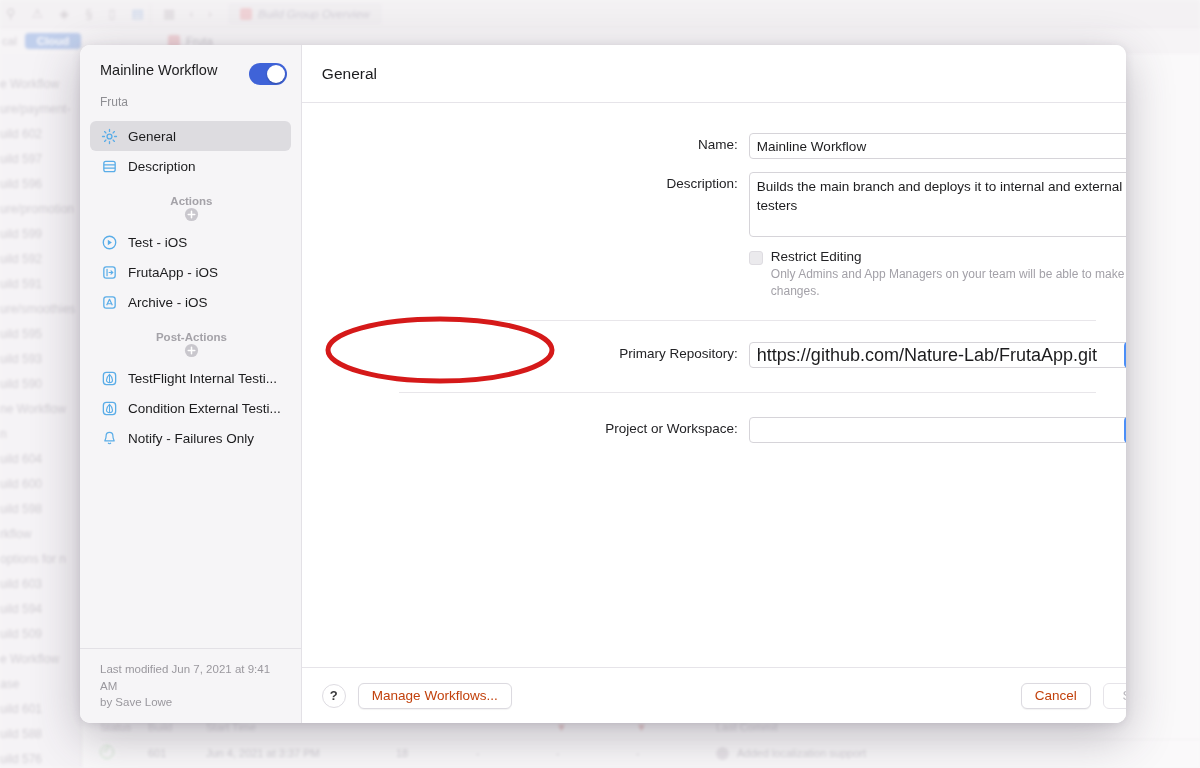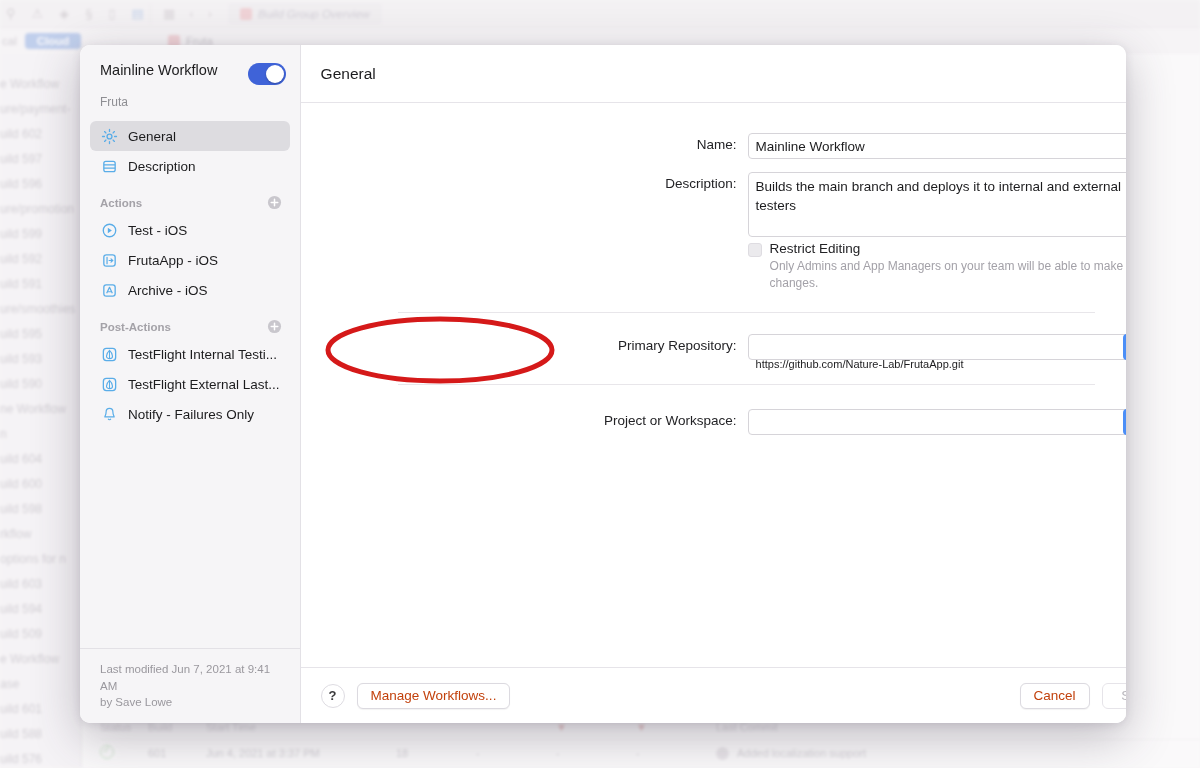--- a/index.html
+++ b/index.html
@@ -150,20 +150,21 @@
     font-size: 13.5px; color: #1c1c1e;
     white-space: nowrap; overflow: hidden;
   }
   .nav-item.sel { background: #dddce0; }
   .nav-ic { width: 18px; height: 18px; flex: none; color: #5aade8; display: flex; align-items: center; justify-content: center; }
   .nav-ic svg { display: block; }
 
   .sh-group {
     display: flex; align-items: center; justify-content: space-between;
     padding: 14px 18px 5px 20px;
+    flex-direction: column;
   }
   .sh-group-label { font-size: 11.5px; font-weight: bold; color: #a4a2a8; }
   .plus-btn { width: 15px; height: 15px; flex: none; color: #c2c0c6; }
 
   .sh-foot {
     margin-top: auto;
     border-top: 1px solid #e3e1e6;
     padding: 12px 14px 12px 20px;
     font-size: 11.5px; color: #9a989e; line-height: 1.45;
   }
@@ -193,37 +194,37 @@
     font-family: "Liberation Sans", sans-serif;
   }
   .tarea {
     width: 396px; height: 65px;
     border: 1px solid #d6d4d9; border-radius: 4px;
     background: #fff; font-size: 13.5px; color: #1c1c1e;
     padding: 4px 7px; line-height: 1.42; resize: none;
     font-family: "Liberation Sans", sans-serif;
   }
 
-  .cbrow { display: flex; align-items: flex-start; gap: 8px; }
+  .cbrow { display: flex; align-items: flex-start; gap: 8px; margin-top: 8px; }
   .cbox {
     width: 14px; height: 14px; border-radius: 3px;
     background: #ebeaed; border: 1px solid #dedce1; flex: none; margin-top: 2px;
   }
   .cb-label { font-size: 13.5px; color: #232326; }
   .cb-help { font-size: 12px; color: #a3a1a8; line-height: 1.4; margin-top: 2px; width: 392px; }
 
   .divider { height: 1px; background: #e8e6ea; margin: 20px 97px 0 97px; }
 
   .combo {
     width: 396px; height: 26px; position: relative;
     border: 1px solid #d6d4d9; border-radius: 4px; background: #fff;
   }
   .combo-val {
-    position: absolute; left: 7px; top: 17px; right: 30px; line-height: 24px;
-    font-size: 11px; color: #1c1c1e; white-space: nowrap; overflow: hidden;
+    position: absolute; left: 7px; top: 0; right: 30px; line-height: 24px;
+    font-size: 18px; color: #1c1c1e; white-space: nowrap; overflow: hidden;
   }
   .combo-btn {
     position: absolute; right: -1px; top: -1px;
     width: 21px; height: 26px; border-radius: 4px;
     background: #4b8ef7; display: flex; align-items: center; justify-content: center;
     color: #fff;
   }
   .combo-btn.stepper { border-radius: 4px; }
 
   
@@ -448,21 +449,21 @@
           <span>TestFlight Internal Testi...</span>
         </div>
         <div class="nav-item">
           <span class="nav-ic">
             <svg width="17" height="17" viewBox="0 0 18 18">
               <rect x="2.5" y="2.5" width="13" height="13" rx="3.2" fill="none" stroke="currentColor" stroke-width="1.4"></rect>
               <path d="M9 4.6c2 1.8 3.2 4 3.2 6.2 0 1.3-1.4 2.6-3.2 2.6S5.8 12.1 5.8 10.8C5.8 8.6 7 6.4 9 4.6z" fill="none" stroke="currentColor" stroke-width="1.2"></path>
               <path d="M9 6.4v6.6" stroke="currentColor" stroke-width="1.1"></path>
             </svg>
           </span>
-          <span>TestFlight External Last...</span>
+          <span>Condition External Testi...</span>
         </div>
         <div class="nav-item">
           <span class="nav-ic">
             <svg width="17" height="17" viewBox="0 0 18 18">
               <path d="M9 2.6c-2.2 0-3.6 1.6-3.6 3.8 0 3.2-1.3 4.2-1.3 5.2h9.8c0-1-1.3-2-1.3-5.2 0-2.2-1.4-3.8-3.6-3.8z" fill="none" stroke="currentColor" stroke-width="1.3" stroke-linejoin="round"></path>
               <path d="M7.6 13.6a1.5 1.5 0 0 0 2.8 0" fill="none" stroke="currentColor" stroke-width="1.3"></path>
             </svg>
           </span>
           <span>Notify - Failures Only</span>
         </div>

